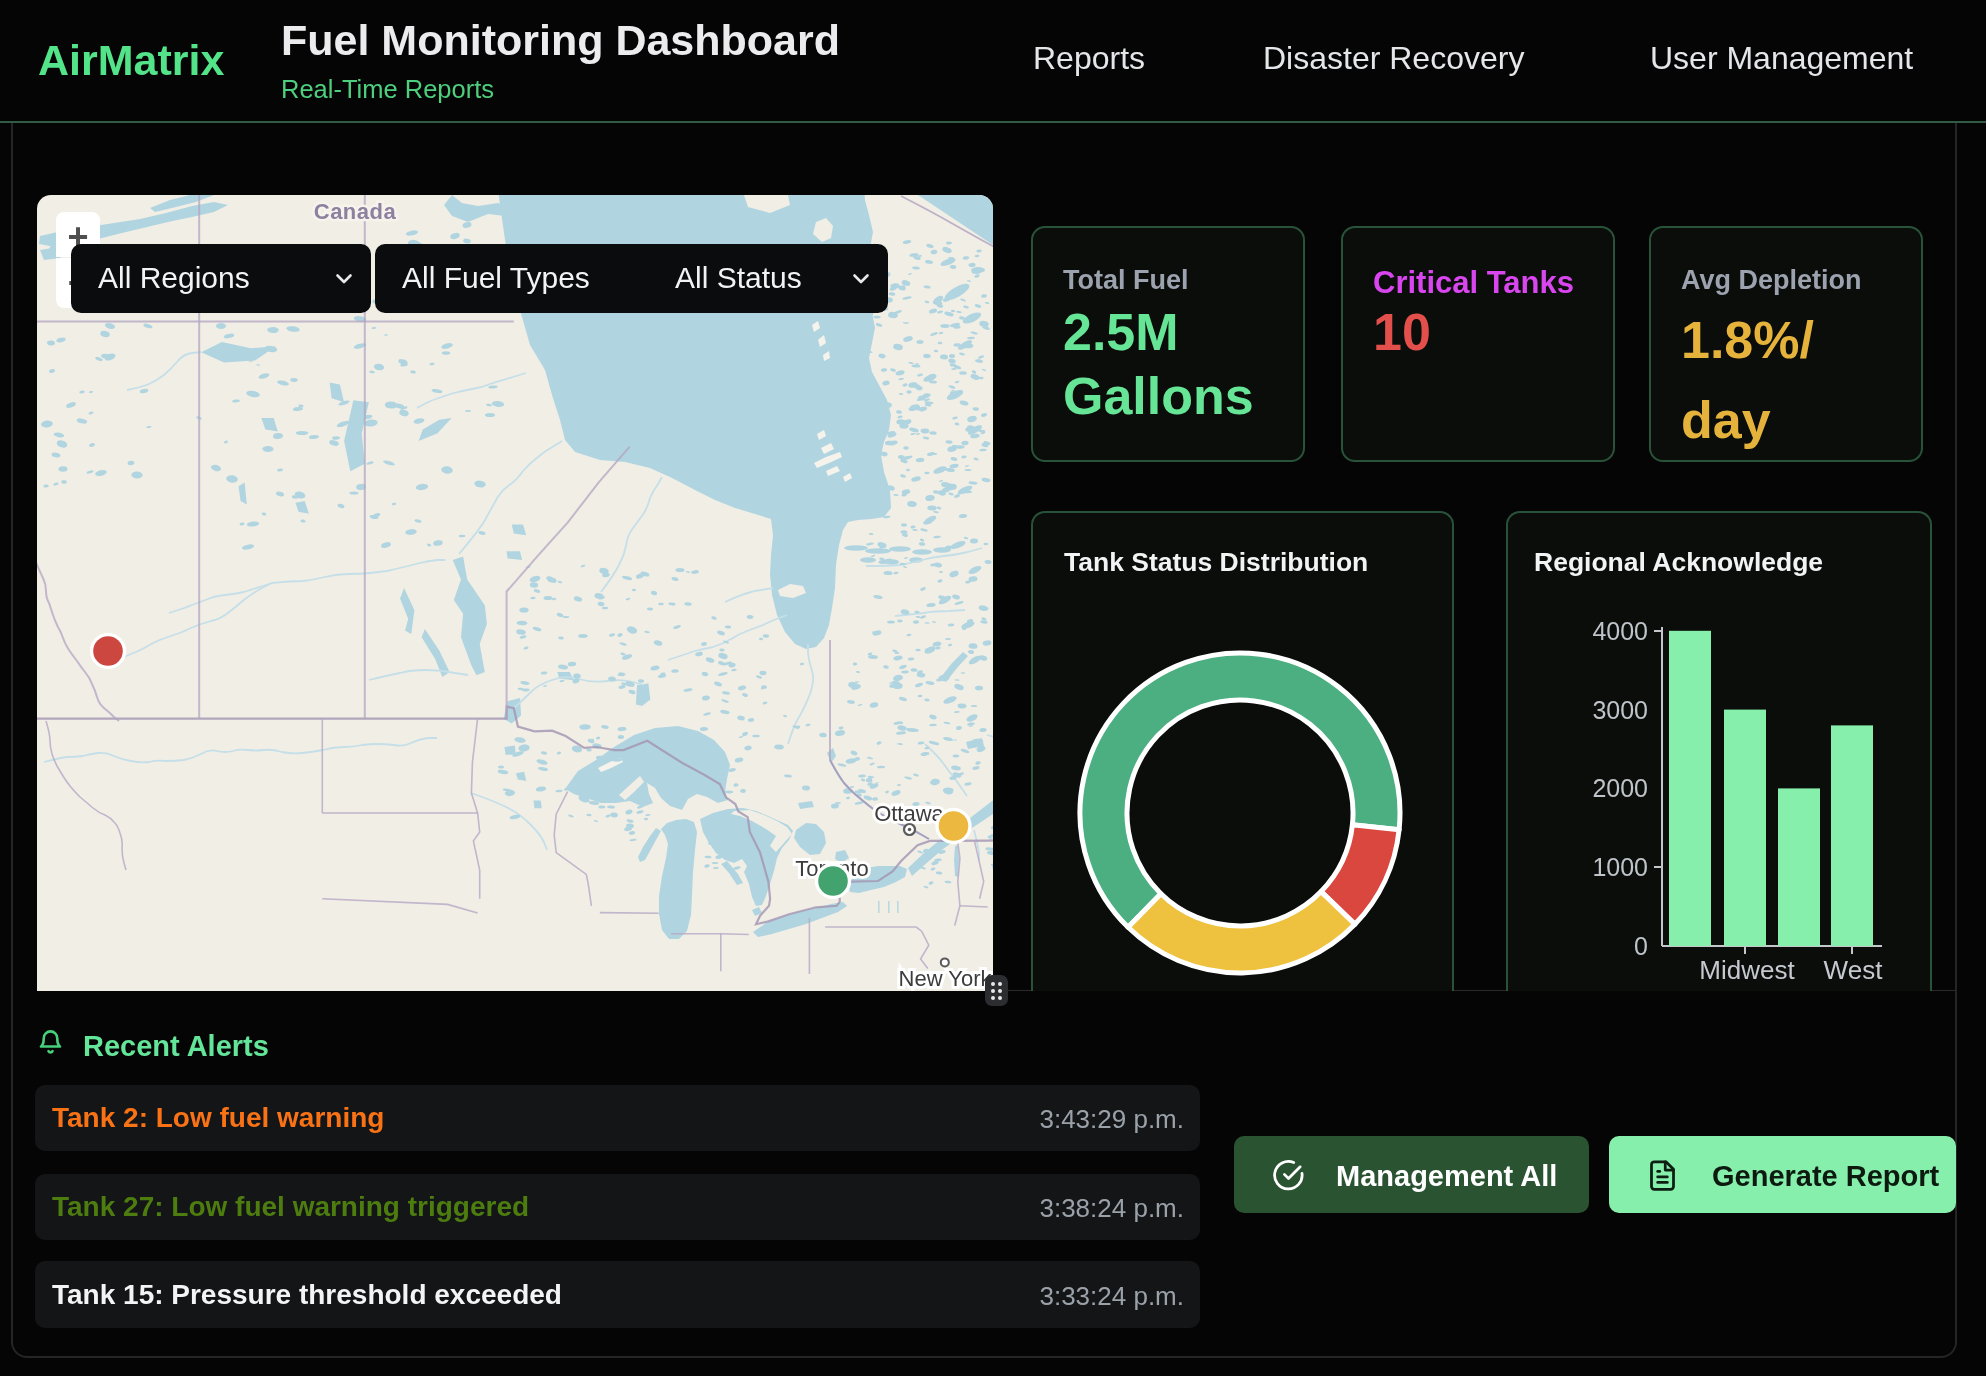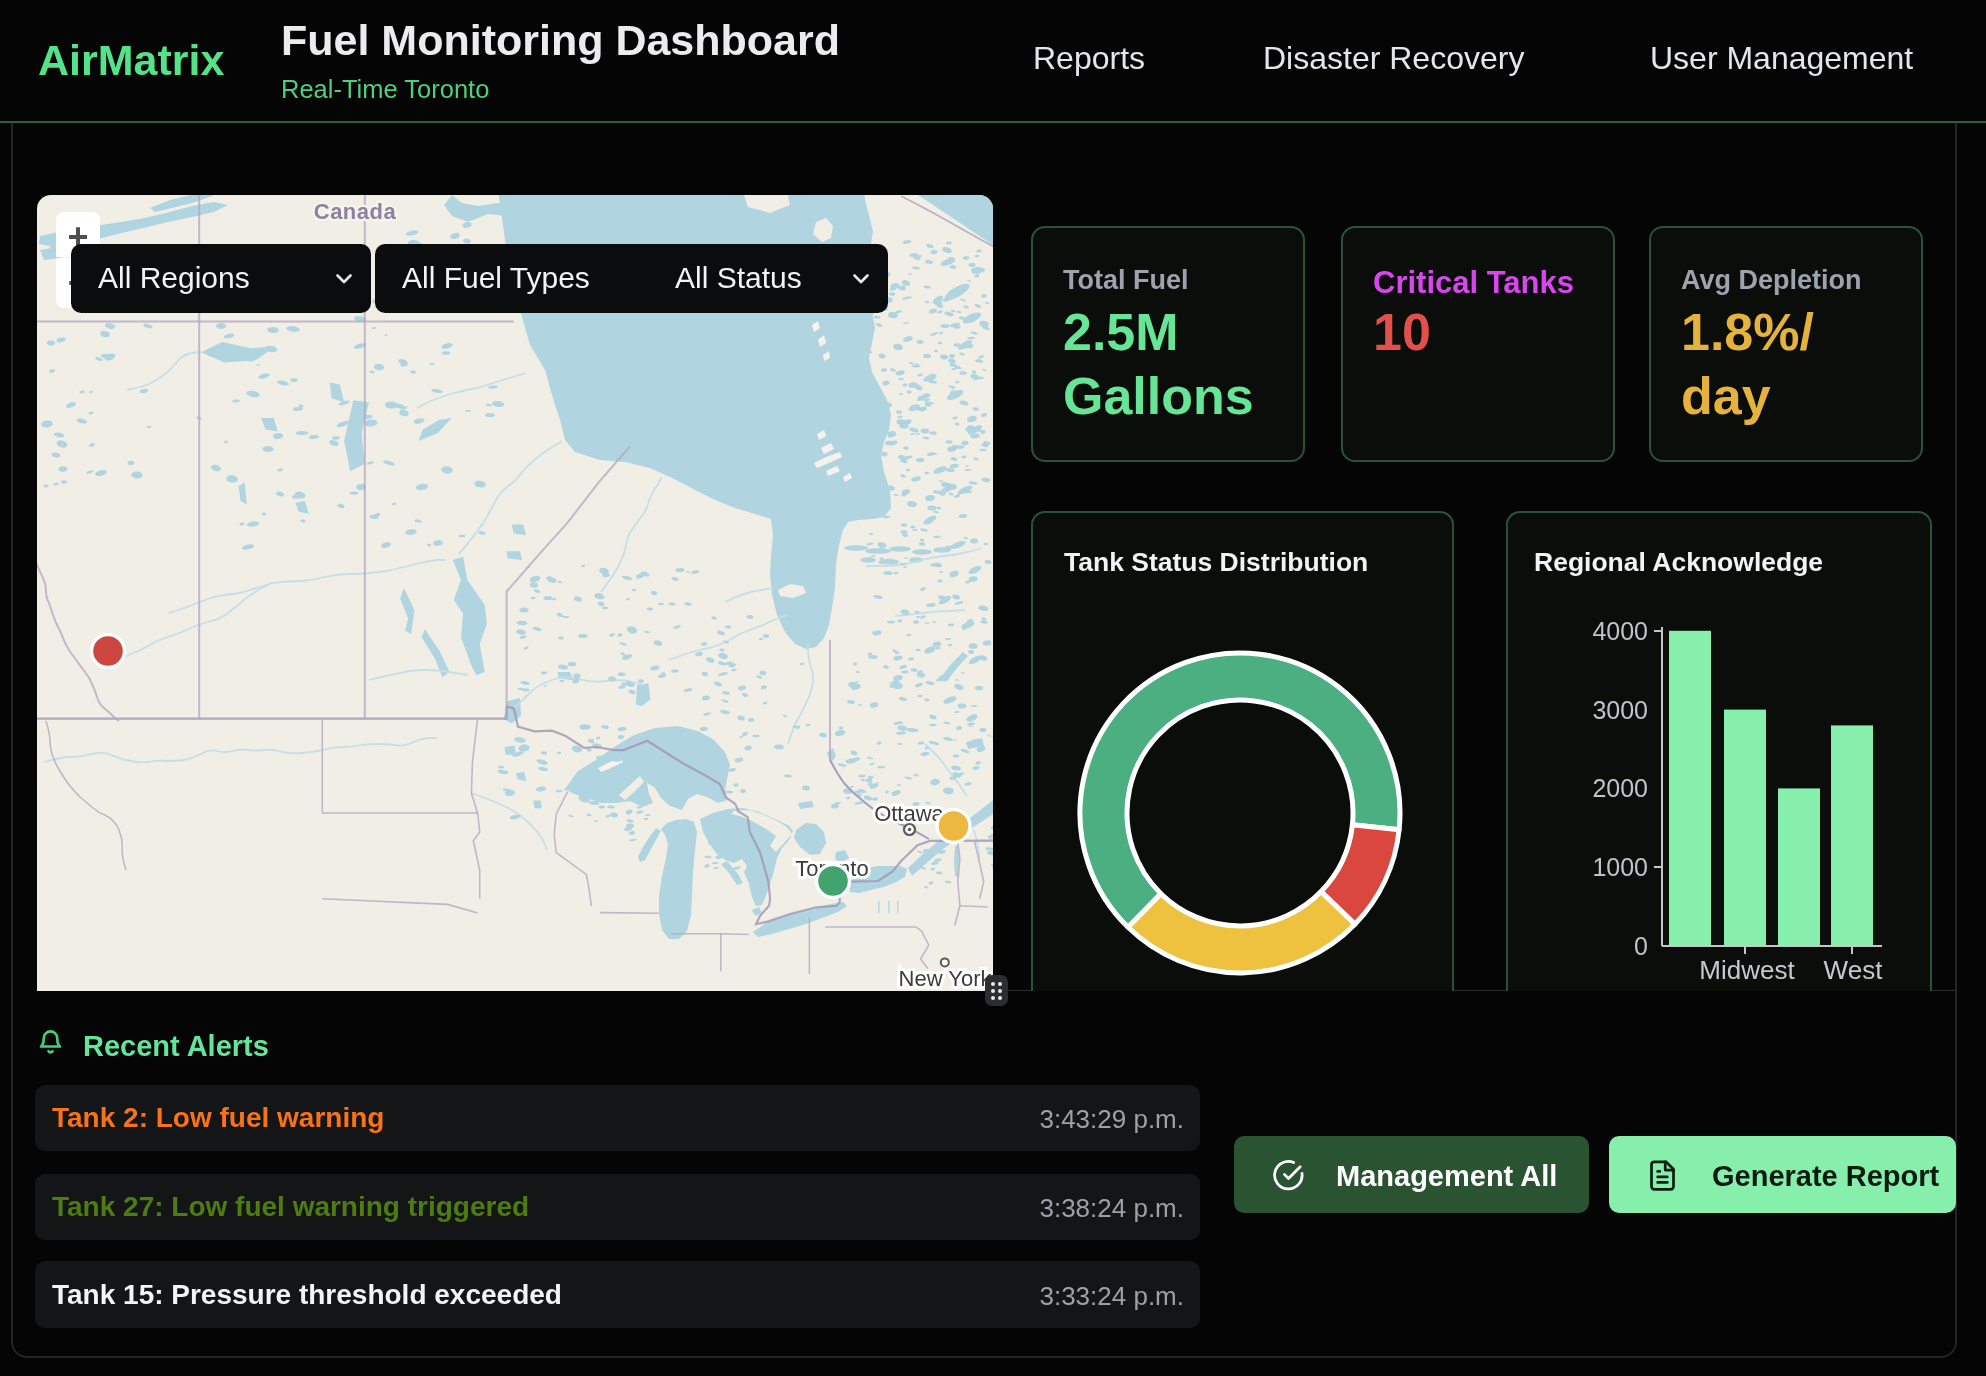--- a/index.html
+++ b/index.html
@@ -1,21 +1,21 @@
 <!DOCTYPE html>
 <html><head><meta charset="utf-8"><style>
 *{margin:0;padding:0;box-sizing:border-box}
 html,body{width:1986px;height:1376px;background:#050505;font-family:"Liberation Sans",sans-serif;overflow:hidden;position:relative}
 .abs{position:absolute}
 </style></head>
 <body>
 <div class="abs" style="left:0;top:0;width:1986px;height:123px;background:#050505;border-bottom:2px solid #2e5c45"></div>
 <div class="abs" style="left:38px;top:36px;font-size:43px;font-weight:700;color:#53e389">AirMatrix</div>
 <div class="abs" style="left:281px;top:16px;font-size:43px;font-weight:700;color:#ececee">Fuel Monitoring Dashboard</div>
-<div class="abs" style="left:281px;top:75px;font-size:25.5px;font-weight:400;color:#4ecf7e">Real-Time Toronto</div>
+<div class="abs" style="left:281px;top:75px;font-size:25.5px;font-weight:400;color:#4ecf7e">Real-Time Reports</div>
 <div class="abs" style="left:1033px;top:40px;font-size:32px;color:#e4e6e9">Reports</div>
 <div class="abs" style="left:1263px;top:40px;font-size:32px;color:#e4e6e9">Disaster Recovery</div>
 <div class="abs" style="left:1650px;top:40px;font-size:32px;color:#e4e6e9">User Management</div>
 
 <div class="abs" style="left:11px;top:123px;width:1946px;height:1235px;border:2px solid #252527;border-top:none;border-radius:0 0 16px 16px"></div>
 
 <div class="abs" style="left:37px;top:195px;width:956px;height:796px;border-radius:14px 14px 0 0;overflow:hidden">
     <svg width="956" height="796" viewBox="0 0 956 796" style="display:block">
       <rect width="956" height="796" fill="#f1eee6"></rect>
       <path d="M460,-12 L468,45 L475,85 L483,115 L493,150 L508,175 L515,200 L523,225 L528,245 L538,257 L563,265 L588,267 L613,273 L635,283 L658,295 L678,305 L698,313 L718,319 L734,324 L736,340 L734,360 L733,380 L735,400 L740,420 L748,437 L758,449 L769,454 L779,452 L787,443 L792,430 L795,413 L798,393 L799,370 L802,350 L806,335 L811,327 L821,325 L835,324 L847,322 L854,313 L853,295 L847,277 L844,260 L847,247 L852,235 L854,220 L850,205 L842,190 L835,177 L832,163 L835,148 L838,133 L835,117 L830,100 L827,83 L829,67 L833,53 L836,37 L832,20 L828,5 L827,-12 Z" fill="#b1d5e0"></path>
@@ -986,21 +986,21 @@
 <div class="abs" style="left:1008px;top:990px;width:948px;height:1px;background:#2a2a2a"></div>
 
 <div class="abs" style="left:1031px;top:226px;width:274px;height:236px;background:#0a0d0a;border:2px solid #29523a;border-radius:14px"></div>
 <div class="abs" style="left:1063px;top:265px;font-size:27px;font-weight:700;color:#9ca3af">Total Fuel</div>
 <div class="abs" style="left:1063px;top:300px;font-size:52px;font-weight:700;color:#66e596;line-height:64px">2.5M<br>Gallons</div>
 <div class="abs" style="left:1341px;top:226px;width:274px;height:236px;background:#0a0d0a;border:2px solid #29523a;border-radius:14px"></div>
 <div class="abs" style="left:1373px;top:265px;font-size:31px;font-weight:700;color:#d946ef">Critical Tanks</div>
 <div class="abs" style="left:1373px;top:300px;font-size:52px;font-weight:700;color:#e3504b;line-height:64px">10</div>
 <div class="abs" style="left:1649px;top:226px;width:274px;height:236px;background:#0a0d0a;border:2px solid #29523a;border-radius:14px"></div>
 <div class="abs" style="left:1681px;top:265px;font-size:27px;font-weight:700;color:#9ca3af">Avg Depletion</div>
-<div class="abs" style="left:1681px;top:300px;font-size:52px;font-weight:700;color:#e5b33c;line-height:64px">1.8%/<br>day</div>
+<div class="abs" style="left:1681px;top:300px;font-size:52px;font-weight:700;color:#e5b33c;line-height:80px">1.8%/<br>day</div>
 
 <div class="abs" style="left:1031px;top:511px;width:423px;height:480px;background:#0a0d0a;border:2px solid #29523a;border-radius:14px 14px 0 0;border-bottom:none"></div>
 <div class="abs" style="left:1064px;top:547px;font-size:26.5px;font-weight:700;color:#f2f3f4">Tank Status Distribution</div>
 <div class="abs" style="left:1031px;top:511px;width:423px;height:480px;overflow:hidden">
     <svg width="423" height="480" viewBox="0 0 423 480" style="display:block">
       <path d="M97.1,416.3 A160,160 0 1 1 368.1,318.7 L321.4,313.8 A113,113 0 1 0 129.9,382.7 Z" fill="#4caf81" stroke="#ffffff" stroke-width="5" stroke-linejoin="round"></path>
       <path d="M368.1,318.7 A160,160 0 0 1 323.9,413.3 L290.1,380.6 A113,113 0 0 0 321.4,313.8 Z" fill="#d9473f" stroke="#ffffff" stroke-width="5" stroke-linejoin="round"></path>
       <path d="M323.9,413.3 A160,160 0 0 1 97.1,416.3 L129.9,382.7 A113,113 0 0 0 290.1,380.6 Z" fill="#eec13e" stroke="#ffffff" stroke-width="5" stroke-linejoin="round"></path>
     </svg>
   </div>

